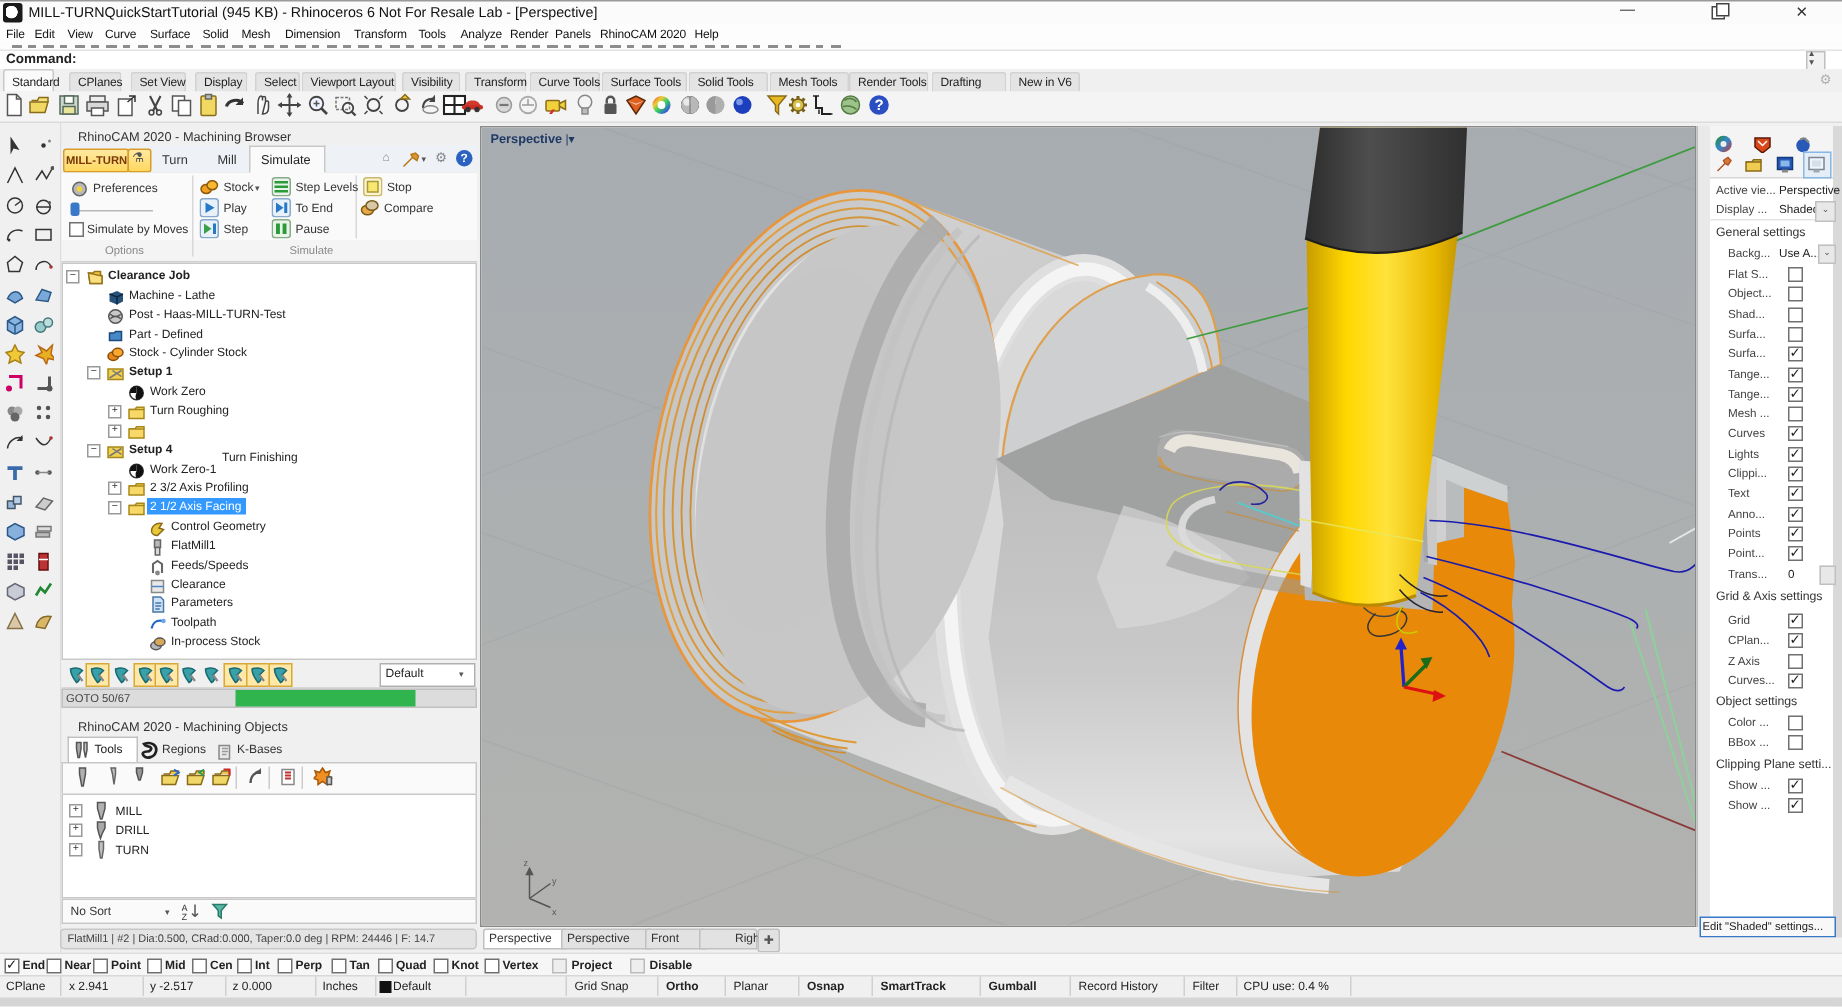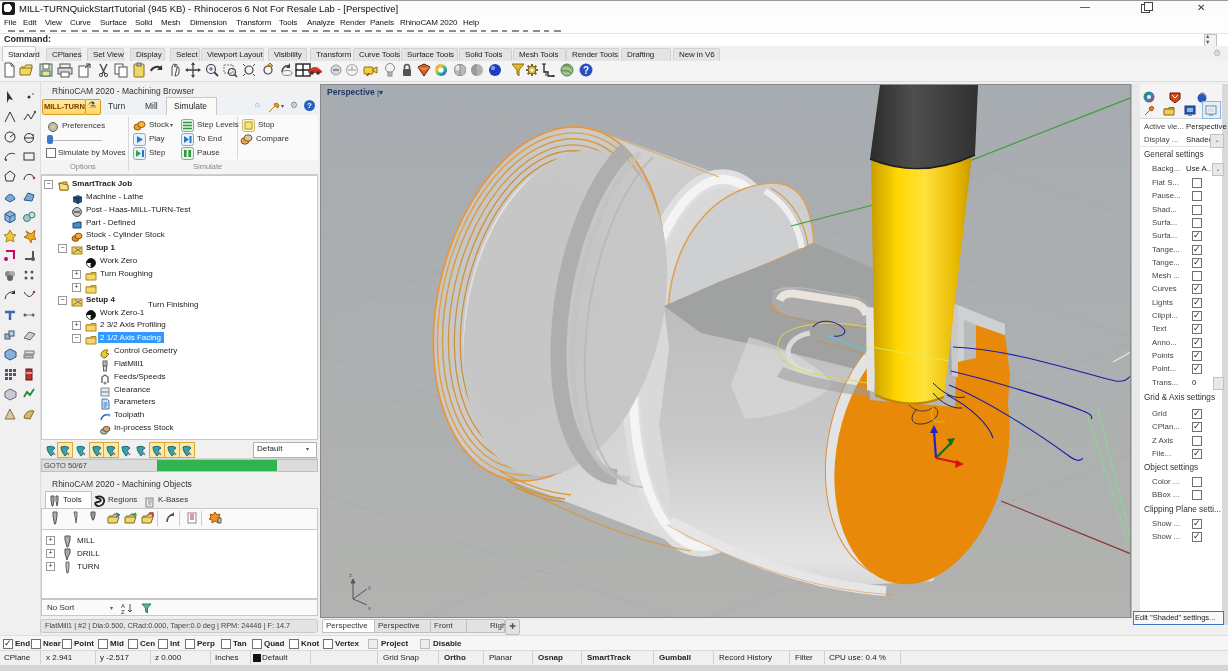--- a/index.html
+++ b/index.html
@@ -450,21 +450,21 @@
 <div class="t" style="left:256px;top:134px;font-size:8px;color:#333;">Compare</div>
 <div class="t" style="left:70px;top:162px;font-size:7.5px;color:#888;">Options</div>
 <div class="t" style="left:193px;top:162px;font-size:7.5px;color:#888;">Simulate</div>
 
 <div class="a" style="left:41px;top:175px;width:277px;height:265px;background:#ffffff;border:1px solid #c8c8c8;box-sizing:border-box;"></div>
 <div class="a" style="left:44px;top:180.0px;width:7px;height:7px;border:1px solid #999;background:#fff;font-size:7px;line-height:5px;text-align:center;color:#333;">−</div>
 <div class="a" style="left:57px;top:178.0px;width:12px;height:12px;"><svg width="12" height="12">
       <path d="M2 3h3l1-1h4v2l1 1v5H3z" fill="#f0c838" stroke="#97731a"></path>
       <path d="M2 3l1 7h8V5z" fill="#fadf80" stroke="#97731a"></path>
     </svg></div>
-<div class="t" style="left:72px;top:179.0px;font-size:8px;font-weight:bold;color:#222;">SmartTrack Job</div>
+<div class="t" style="left:72px;top:179.0px;font-size:8px;font-weight:bold;color:#222;">Clearance Job</div>
 <div class="a" style="left:71px;top:190.8px;width:12px;height:12px;"><svg width="12" height="12">
       <path d="M2 4l5-2 4 2v5l-4 2-5-2z" fill="#28527a"></path>
       <path d="M2 4l5 2 4-2" stroke="#0c2845" fill="none"></path>
       <path d="M7 6v5" stroke="#0c2845"></path>
     </svg></div>
 <div class="t" style="left:86px;top:191.8px;font-size:8px;font-weight:normal;color:#222;">Machine - Lathe</div>
 <div class="a" style="left:71px;top:203.7px;width:12px;height:12px;"><svg width="12" height="12">
       <circle cx="6" cy="6" r="4.5" fill="#c8c8c8" stroke="#555"></circle>
       <path d="M2.5 4.5c2 2 5 2 7 0M2.5 7.5c2-2 5-2 7 0" stroke="#555" fill="none"></path>
     </svg></div>
@@ -941,21 +941,21 @@
 <div class="t" style="left:1186px;top:122px;font-size:7.8px;color:#222;">Perspective</div>
 <div class="t" style="left:1144px;top:135px;font-size:7.8px;color:#444;">Display ...</div>
 <div class="t" style="left:1186px;top:135px;font-size:7.8px;color:#222;">Shaded</div>
 <div class="a" style="left:1210px;top:134px;width:12px;height:12px;background:#e8e8e8;border:1px solid #c0c0c0;font-size:6px;color:#555;text-align:center;line-height:11px;">⌄</div>
 <div class="t" style="left:1144px;top:150px;font-size:8.2px;color:#333;">General settings</div>
 <div class="t" style="left:1152px;top:164px;font-size:7.8px;color:#444;">Backg...</div>
 <div class="t" style="left:1186px;top:164px;font-size:7.8px;color:#222;">Use A...</div>
 <div class="a" style="left:1212px;top:163px;width:10px;height:11px;background:#e8e8e8;border:1px solid #c0c0c0;font-size:6px;color:#555;text-align:center;line-height:10px;">⌄</div>
 <div class="t" style="left:1152px;top:178px;font-size:7.8px;color:#444;">Flat S...</div>
 <div class="cb" style="left:1192px;top:178px;width:8px;height:8px;"></div>
-<div class="t" style="left:1152px;top:191.3px;font-size:7.8px;color:#444;">Pause...</div>
+<div class="t" style="left:1152px;top:191.3px;font-size:7.8px;color:#444;">Object...</div>
 <div class="cb" style="left:1192px;top:191.3px;width:8px;height:8px;"></div>
 <div class="t" style="left:1152px;top:204.60000000000002px;font-size:7.8px;color:#444;">Shad...</div>
 <div class="cb" style="left:1192px;top:204.60000000000002px;width:8px;height:8px;"></div>
 <div class="t" style="left:1152px;top:217.90000000000003px;font-size:7.8px;color:#444;">Surfa...</div>
 <div class="cb" style="left:1192px;top:217.90000000000003px;width:8px;height:8px;"></div>
 <div class="t" style="left:1152px;top:231.20000000000005px;font-size:7.8px;color:#444;">Surfa...</div>
 <div class="cb chk" style="left:1192px;top:231.20000000000005px;width:8px;height:8px;"></div>
 <div class="t" style="left:1152px;top:244.50000000000006px;font-size:7.8px;color:#444;">Tange...</div>
 <div class="cb chk" style="left:1192px;top:244.50000000000006px;width:8px;height:8px;"></div>
 <div class="t" style="left:1152px;top:257.80000000000007px;font-size:7.8px;color:#444;">Tange...</div>
@@ -979,21 +979,21 @@
 <div class="t" style="left:1152px;top:377.5px;font-size:7.8px;color:#444;">Trans...</div>
 <div class="t" style="left:1192px;top:377.5px;font-size:7.8px;color:#222;">0</div>
 <div class="a" style="left:1213px;top:376.5px;width:9px;height:11px;background:#e8e8e8;border:1px solid #c0c0c0;"></div>
 <div class="t" style="left:1144px;top:393px;font-size:8.2px;color:#333;">Grid &amp; Axis settings</div>
 <div class="t" style="left:1152px;top:409px;font-size:7.8px;color:#444;">Grid</div>
 <div class="cb chk" style="left:1192px;top:409px;width:8px;height:8px;"></div>
 <div class="t" style="left:1152px;top:422.3px;font-size:7.8px;color:#444;">CPlan...</div>
 <div class="cb chk" style="left:1192px;top:422.3px;width:8px;height:8px;"></div>
 <div class="t" style="left:1152px;top:435.6px;font-size:7.8px;color:#444;">Z Axis</div>
 <div class="cb" style="left:1192px;top:435.6px;width:8px;height:8px;"></div>
-<div class="t" style="left:1152px;top:448.90000000000003px;font-size:7.8px;color:#444;">File...</div>
+<div class="t" style="left:1152px;top:448.90000000000003px;font-size:7.8px;color:#444;">Curves...</div>
 <div class="cb chk" style="left:1192px;top:448.90000000000003px;width:8px;height:8px;"></div>
 <div class="t" style="left:1144px;top:463px;font-size:8.2px;color:#333;">Object settings</div>
 <div class="t" style="left:1152px;top:477.0px;font-size:7.8px;color:#444;">Color ...</div>
 <div class="cb" style="left:1192px;top:477.0px;width:8px;height:8px;"></div>
 <div class="t" style="left:1152px;top:490.3px;font-size:7.8px;color:#444;">BBox ...</div>
 <div class="cb" style="left:1192px;top:490.3px;width:8px;height:8px;"></div>
 <div class="t" style="left:1144px;top:505px;font-size:8.2px;color:#333;">Clipping Plane setti...</div>
 <div class="t" style="left:1152px;top:519.0px;font-size:7.8px;color:#444;">Show ...</div>
 <div class="cb chk" style="left:1192px;top:519.0px;width:8px;height:8px;"></div>
 <div class="t" style="left:1152px;top:532.3px;font-size:7.8px;color:#444;">Show ...</div>

